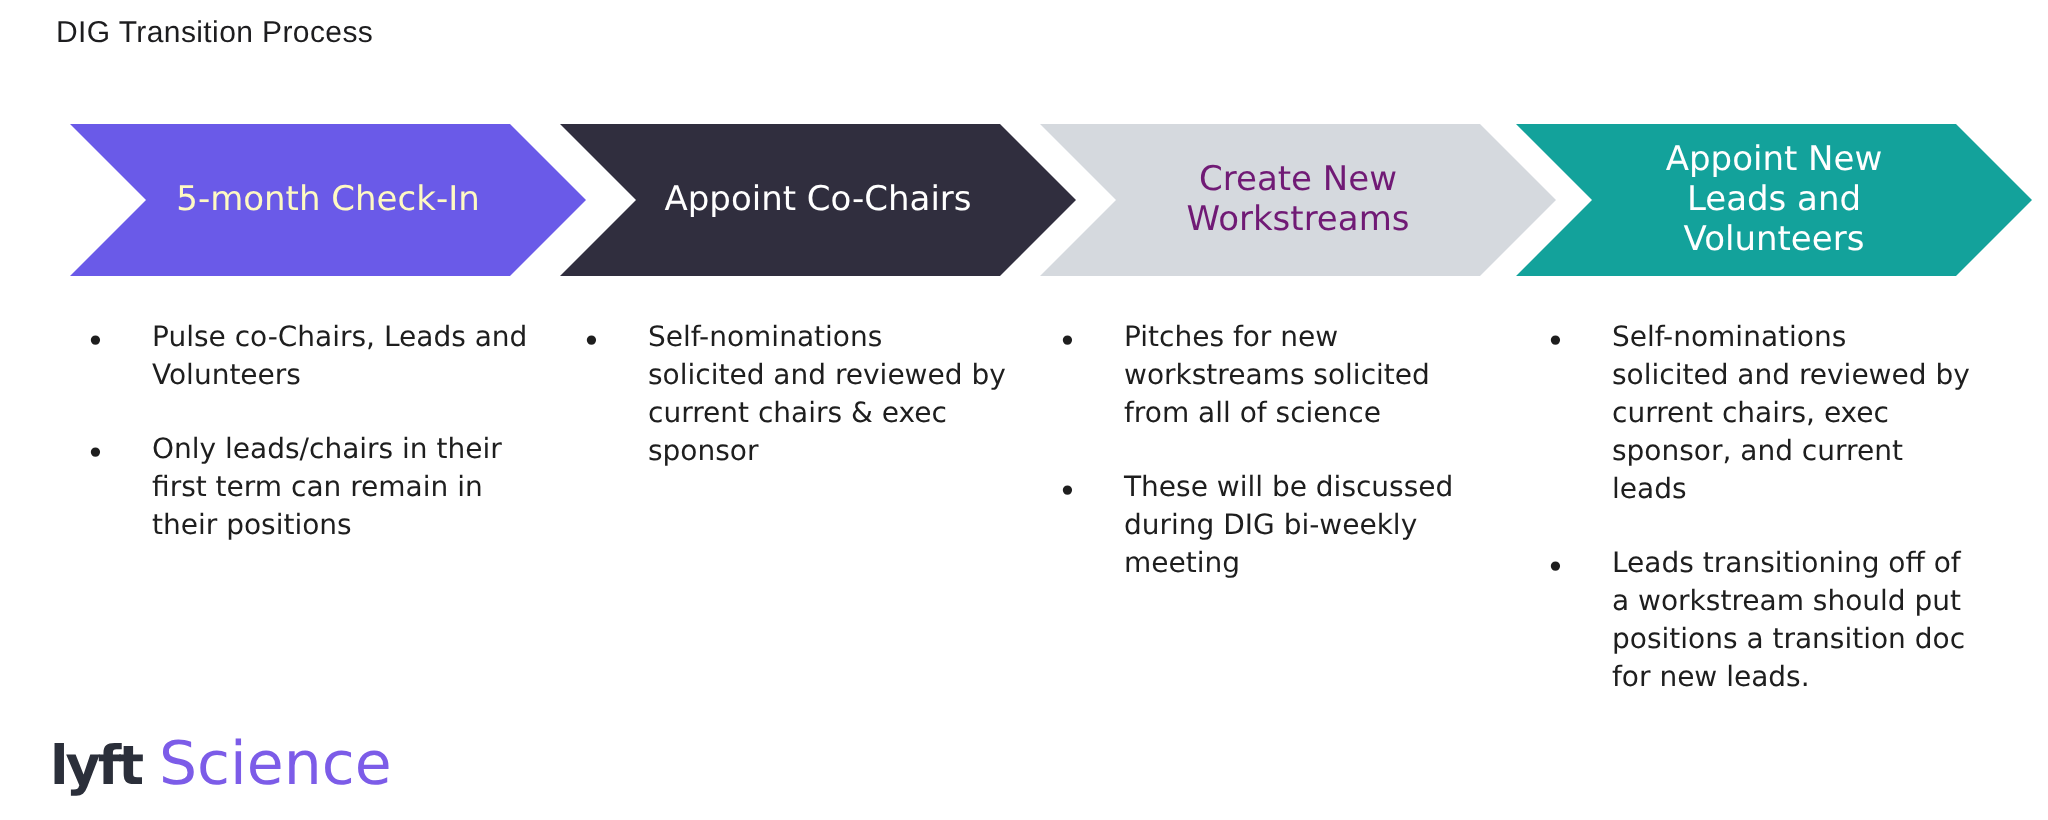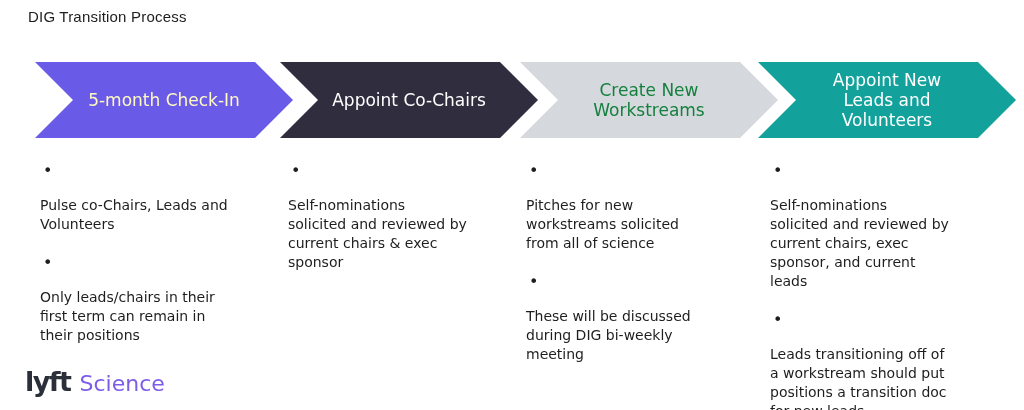--- a/index.html
+++ b/index.html
@@ -40,21 +40,20 @@
   }
   
   .col {
     position: absolute;
     top: 160px;
     width: 238px;
   }
   .bullet {
     display: flex;
     margin-bottom: 18px;
-    flex-direction: column;
   }
   .bullet .marker {
     flex: 0 0 36px;
     color: #1e1e1e;
     font-size: 14px;
     line-height: 1.36;
     padding-left: 3px;
   }
   .bullet .marker::before { content: "\2022"; font-size: 16px; }
   .bullet .btext {
@@ -74,37 +73,37 @@
   .lyft-word {
     font-family: "DejaVu Sans", sans-serif;
     font-weight: 800;
     font-size: 27px;
     letter-spacing: -1.5px;
     line-height: 1;
   }
   .science-word {
     font-family: "DejaVu Sans", sans-serif;
     font-weight: 400;
-    font-size: 22px;
+    font-size: 30px;
     line-height: 1;
   }
 </style>
 </head>
 <body>
 
 <div class="title">DIG Transition Process</div>
 
 <div class="chevron" style="left: 35px; background: rgb(106, 90, 232);">
   <span class="chev-label" style="color: #fef9c3;">5-month Check-In</span>
 </div>
 <div class="chevron" style="left: 280px; background: rgb(48, 46, 62);">
   <span class="chev-label" style="color: rgb(255, 255, 255);">Appoint Co-Chairs</span>
 </div>
 <div class="chevron" style="left: 520px; background: rgb(213, 217, 222);">
-  <span class="chev-label" style="color: #15803d;">Create New
+  <span class="chev-label" style="color: #701a75;">Create New
 Workstreams</span>
 </div>
 <div class="chevron" style="left: 758px; background: rgb(19, 162, 155);">
   <span class="chev-label" style="color: rgb(255, 255, 255); text-align: center;">Appoint New
 Leads and
 Volunteers</span>
 </div>
 
 <div class="col" style="left:40px">
   <div class="bullet">

